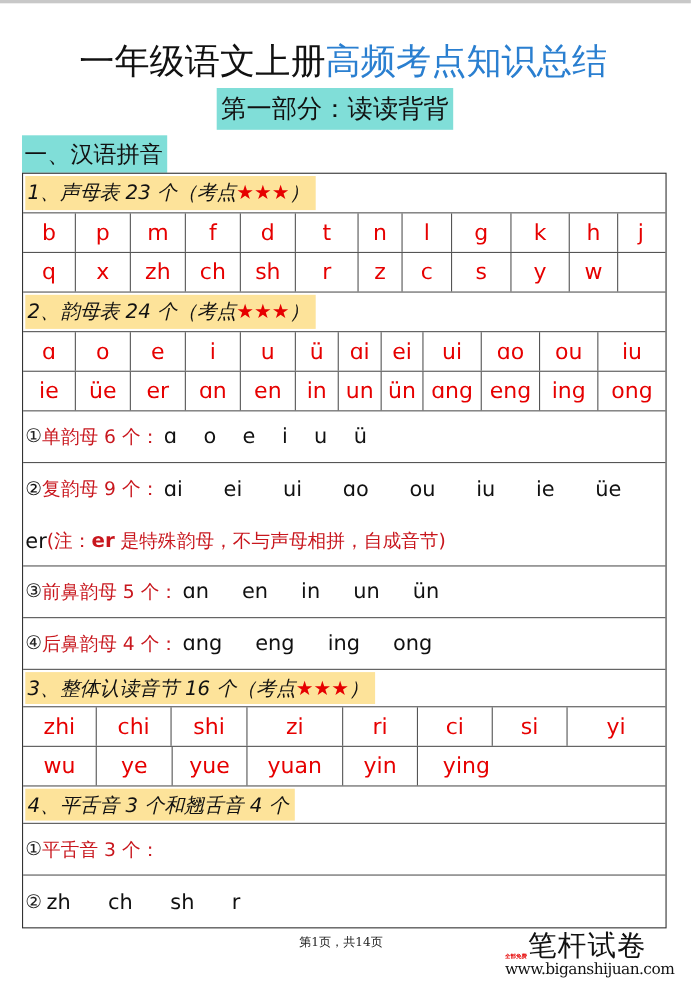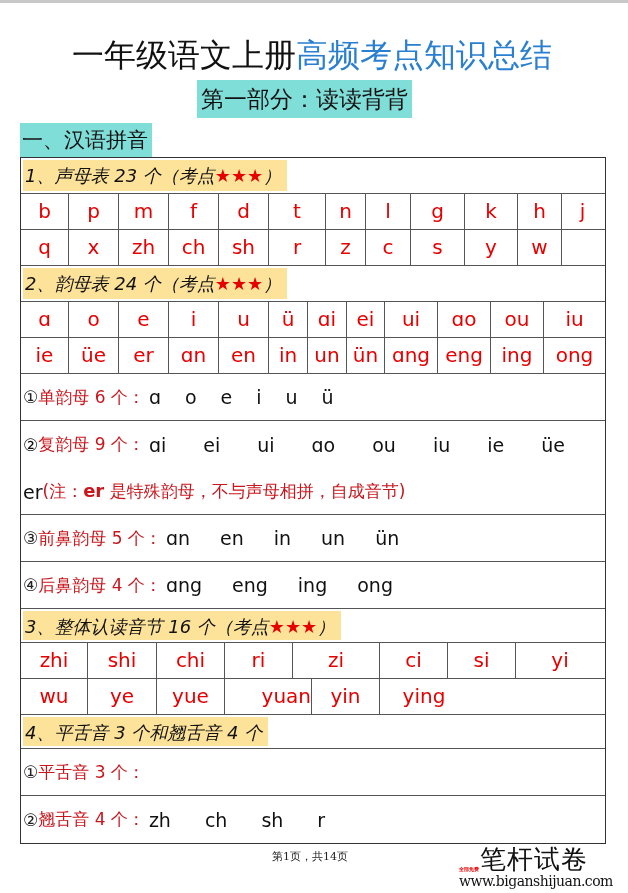--- a/index.html
+++ b/index.html
@@ -151,47 +151,46 @@
     <span class="items"><span>ɑng</span><span style="margin-left: 30px;">eng</span><span style="margin-left: 30px;">ing</span><span style="margin-left: 30px;">ong</span></span>
   </div>
 
   <div class="row hdr" style="height:34px">
     <div class="hl">
       <span>3、整体认读音节 16 个（考点</span><span class="star">★★★</span><span>）</span>
     </div>
   </div>
   <div class="row grid">
       <div class="cell" style="width: 67px;">zhi</div>
+      <div class="cell" style="width: 68px;">chi</div>
       <div class="cell" style="width: 69px;">shi</div>
-      <div class="cell" style="width: 68px;">chi</div>
+      <div class="cell" style="width: 87px;">zi</div>
       <div class="cell" style="width: 68px;">ri</div>
-      <div class="cell" style="width: 87px;">zi</div>
       <div class="cell" style="width: 68px;">ci</div>
       <div class="cell" style="width: 68px;">si</div>
       <div class="cell" style="width: 88px;">yi</div>
     </div>
   <div class="row grid">
       <div class="cell" style="width: 67px;">wu</div>
       <div class="cell" style="width: 69px;">ye</div>
       <div class="cell" style="width: 68px;">yue</div>
-      <div class="cell" style="width: 87px; text-align: right;">yuan</div>
+      <div class="cell" style="width: 87px;">yuan</div>
       <div class="cell" style="width: 68px;">yin</div>
       <div class="cell" style="width: 88px;">ying</div>
     </div>
 
   <div class="row hdr" style="height:34px">
     <div class="hl">4、平舌音 3 个和翘舌音 4 个</div>
   </div>
   <div class="row note">
     <span class="num">①</span>
     <span class="lbl">平舌音 3 个：</span>
   </div>
   <div class="row note">
     <span class="num">②</span>
-    <span class="lbl">翘舌音 4 个：</span>
     <span class="items"><span>zh</span><span style="margin-left: 34px;">ch</span><span style="margin-left: 34px;">sh</span><span style="margin-left: 34px;">r</span></span>
   </div>
 </div>
 
 <div class="footer">第1页，共14页</div>
 <div class="logo">笔杆试卷</div>
 <div class="logo-tag">全部免费</div>
 <div class="logo-url">www.biganshijuan.com</div>
 
 </body></html>

